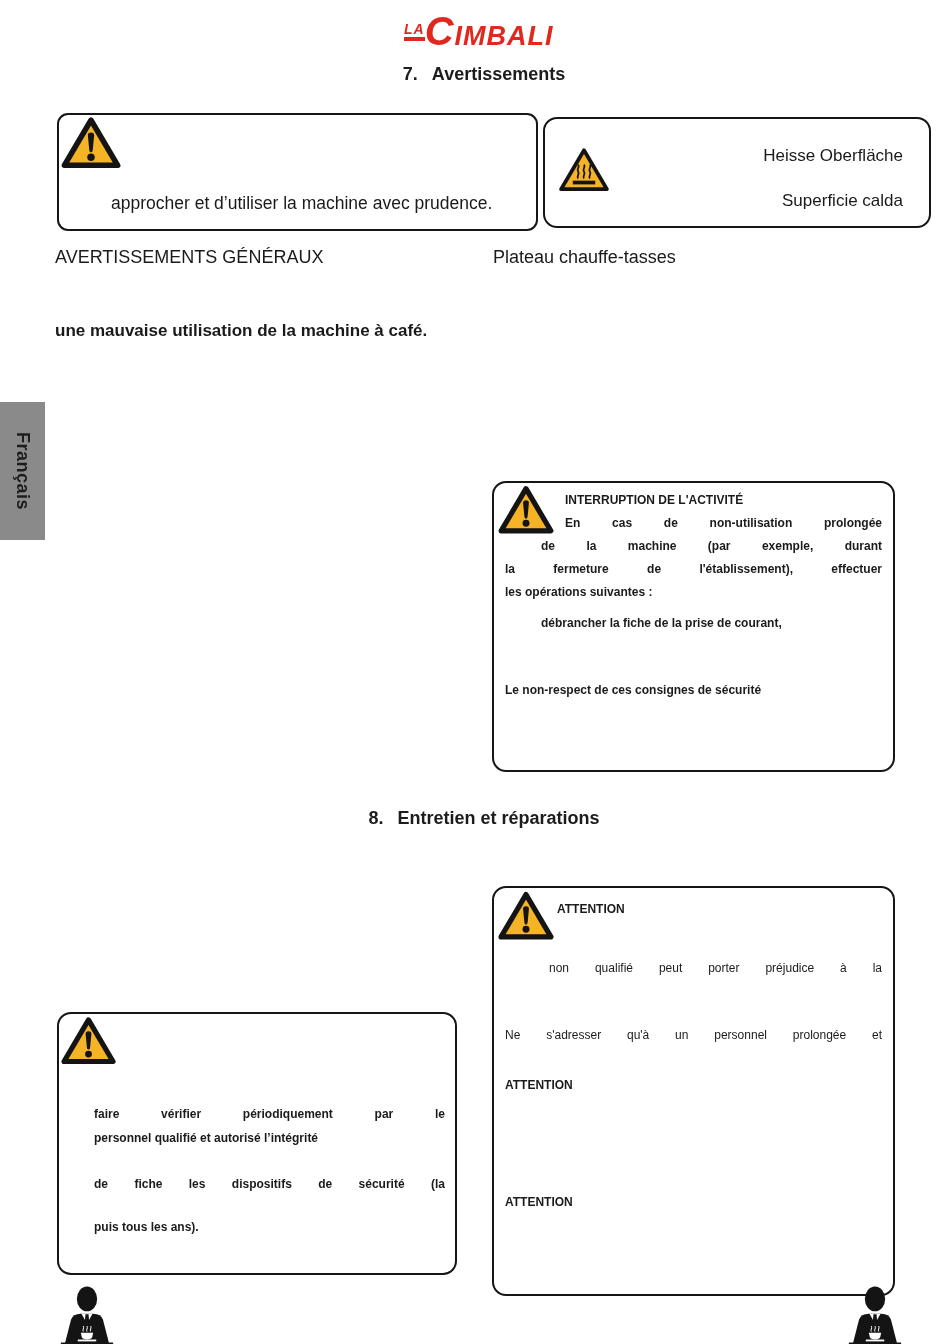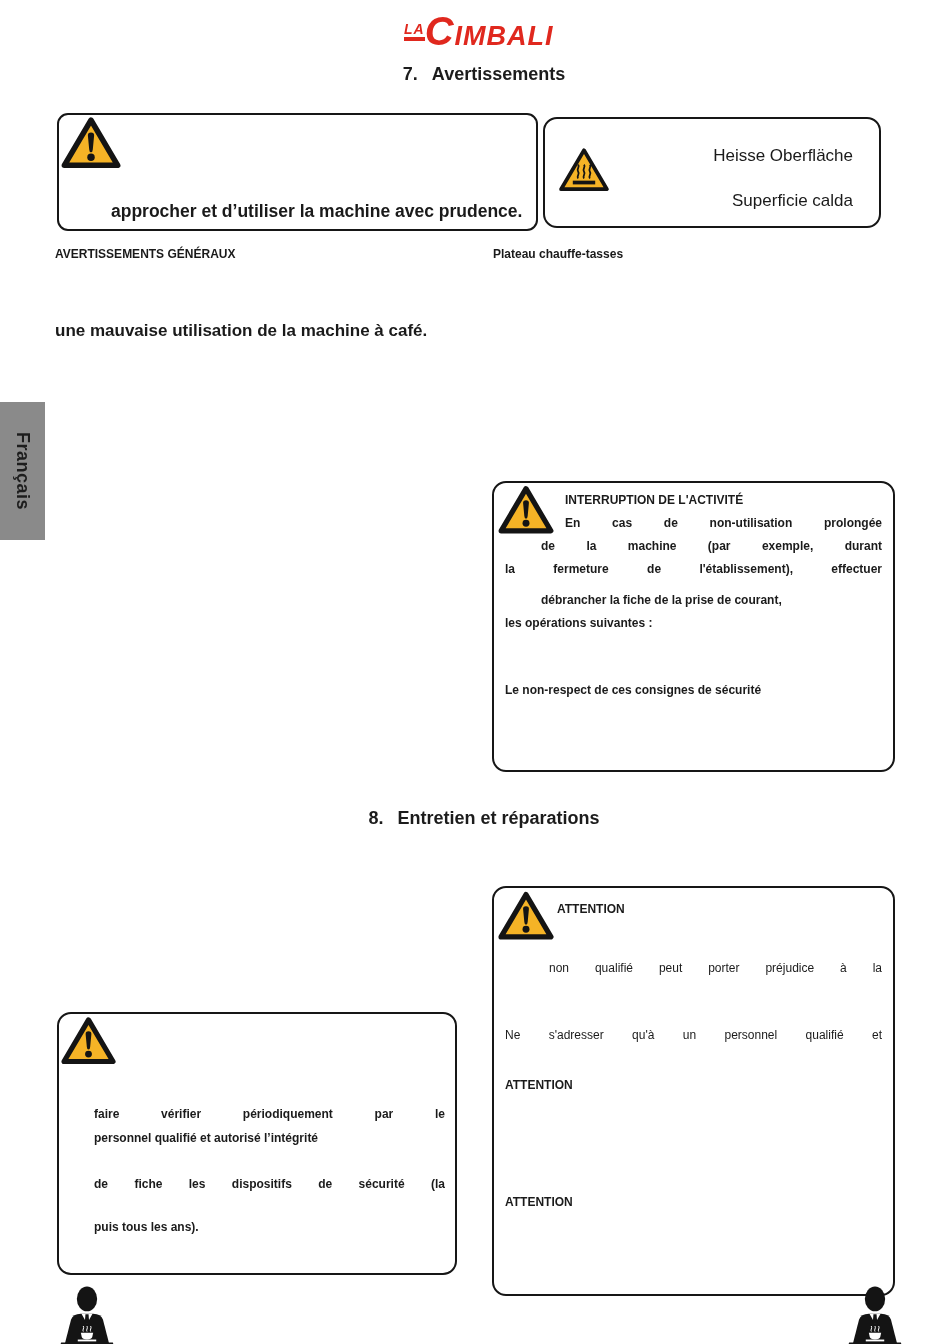--- a/index.html
+++ b/index.html
@@ -23,27 +23,27 @@
   .r10 { border-radius:11px; }
   .r14 { border-radius:14px; }
 
   .tri { position:absolute; }
 
   .t17 { font-size:12px; line-height:23px; color:#1b1b1b; }
   .b { font-weight:bold; }
   .j { text-align:justify; text-align-last:justify; }
 
   
-  .box1-text { position:absolute; left:52px; top:78px; font-size:17.5px; font-weight:bold; white-space:nowrap;margin-top:8px; }
+  .box1-text { position:absolute; left:52px; top:78px; font-size:17.5px; font-weight:normal; white-space:nowrap; }
 
   
   .box2-line { position:absolute; right:26px; font-size:17px; white-space:nowrap; }
 
   
-  .subhead { position:absolute; top:247px; font-size:12px; font-weight:bold; white-space:nowrap; }
+  .subhead { position:absolute; top:247px; font-size:18px; font-weight:normal; white-space:nowrap; }
 
   .intro-line { position:absolute; left:55px; top:321px; font-size:17px; font-weight:bold; white-space:nowrap; }
 
   
   .lang-tab { position:absolute; left:0; top:402px; width:45px; height:138px; background:#8a8a8a;
               display:flex; align-items:center; justify-content:center; }
   .lang-tab span { writing-mode:vertical-rl; font-size:18px; font-weight:bold; color:#1d1d1d; letter-spacing:0.5px; }
 
   
   .intr-content { position:absolute; left:2px; top:2px; right:2px; padding:4px 9px 0 9px; }
@@ -84,21 +84,21 @@
 
   <div class="wbox r10" style="left:57px; top:113px; width:481px; height:118px;">
     <svg class="tri" style="left:1px; top:0px; width:62px; height:56px;" viewBox="0 0 100 90">
       <path d="M50 8 L93 81 L7 81 Z" fill="#f5b326" stroke="#141414" stroke-width="9" stroke-linejoin="round"></path>
       <path d="M50 28 q5.5 0 5 5.5 l-2.1 22 q-0.3 4.5 -2.9 4.5 q-2.6 0 -2.9 -4.5 l-2.1 -22 q-0.5 -5.5 5 -5.5 Z" fill="#141414"></path>
       <circle cx="50" cy="68" r="6" fill="#141414"></circle>
     </svg>
     <div class="box1-text">approcher et d’utiliser la machine avec prudence.</div>
   </div>
 
-  <div class="wbox r14" style="left:543px; top:117px; width:338px; height:111px;">
+  <div class="wbox r14" style="left:543px; top:117px; width:388px; height:111px;">
     <svg class="tri" style="left:12px; top:27px; width:54px; height:48px;" viewBox="0 0 100 90">
       <path d="M50 8 L93 81 L7 81 Z" fill="#f5b326" stroke="#141414" stroke-width="7" stroke-linejoin="round"></path>
       <rect x="29" y="65" width="42" height="7" fill="#141414"></rect>
       <path d="M39 61 c-4 -5 4 -8 0 -13 c-4 -5 4 -8 0 -13" stroke="#141414" stroke-width="3.4" fill="none"></path>
       <path d="M50 61 c-4 -5 4 -8 0 -13 c-4 -5 4 -8 0 -13" stroke="#141414" stroke-width="3.4" fill="none"></path>
       <path d="M61 61 c-4 -5 4 -8 0 -13 c-4 -5 4 -8 0 -13" stroke="#141414" stroke-width="3.4" fill="none"></path>
     </svg>
     <div class="box2-line" style="top:27px;">Heisse Oberfläche</div>
     <div class="box2-line" style="top:72px;">Superficie calda</div>
   </div>
@@ -116,41 +116,41 @@
     <svg class="tri" style="left:3px; top:1px; width:58px; height:52px;" viewBox="0 0 100 90">
       <path d="M50 8 L93 81 L7 81 Z" fill="#f5b326" stroke="#141414" stroke-width="9" stroke-linejoin="round"></path>
       <path d="M50 28 q5.5 0 5 5.5 l-2.1 22 q-0.3 4.5 -2.9 4.5 q-2.6 0 -2.9 -4.5 l-2.1 -22 q-0.5 -5.5 5 -5.5 Z" fill="#141414"></path>
       <circle cx="50" cy="68" r="6" fill="#141414"></circle>
     </svg>
     <div class="intr-content">
       <div class="t17 b ml60">INTERRUPTION DE L'ACTIVITÉ</div>
       <div class="t17 b ml60 j">En cas de non-utilisation prolongée</div>
       <div class="t17 b ml36 j">de la machine (par exemple, durant</div>
       <div class="t17 b j">la fermeture de l'établissement), effectuer</div>
+      <div class="t17 b">les opérations suivantes :</div>
       <div class="t17 b ml36 gap8">débrancher la fiche de la prise de courant,</div>
-      <div class="t17 b">les opérations suivantes :</div>
       <div class="t17 b gap44">Le non-respect de ces consignes de sécurité</div>
     </div>
   </div>
 
   <div class="sec-heading" style="top:808px;">
     <span>8.</span>
     <span>Entretien et réparations</span>
   </div>
 
   <div class="wbox r14" style="left:492px; top:886px; width:403px; height:410px;">
     <svg class="tri" style="left:3px; top:1px; width:58px; height:54px;" viewBox="0 0 100 90">
       <path d="M50 8 L93 81 L7 81 Z" fill="#f5b326" stroke="#141414" stroke-width="9" stroke-linejoin="round"></path>
       <path d="M50 28 q5.5 0 5 5.5 l-2.1 22 q-0.3 4.5 -2.9 4.5 q-2.6 0 -2.9 -4.5 l-2.1 -22 q-0.5 -5.5 5 -5.5 Z" fill="#141414"></path>
       <circle cx="50" cy="68" r="6" fill="#141414"></circle>
     </svg>
     <div class="att-content">
       <div class="t17 b ml52">ATTENTION</div>
       <div class="t17 ml44 j gap23">non qualifié peut porter préjudice à la</div>
-      <div class="t17 j gap44">Ne s'adresser qu'à un personnel qualifié et</div>
+      <div class="t17 j gap44">Ne s'adresser qu'à un personnel prolongée et</div>
       <div class="t17 b gap27">ATTENTION</div>
       <div class="t17 b gap94">ATTENTION</div>
     </div>
   </div>
 
   <div class="wbox r14" style="left:57px; top:1012px; width:400px; height:263px;">
     <svg class="tri" style="left:1px; top:1px; width:57px; height:52px;" viewBox="0 0 100 90">
       <path d="M50 8 L93 81 L7 81 Z" fill="#f5b326" stroke="#141414" stroke-width="9" stroke-linejoin="round"></path>
       <path d="M50 28 q5.5 0 5 5.5 l-2.1 22 q-0.3 4.5 -2.9 4.5 q-2.6 0 -2.9 -4.5 l-2.1 -22 q-0.5 -5.5 5 -5.5 Z" fill="#141414"></path>
       <circle cx="50" cy="68" r="6" fill="#141414"></circle>

